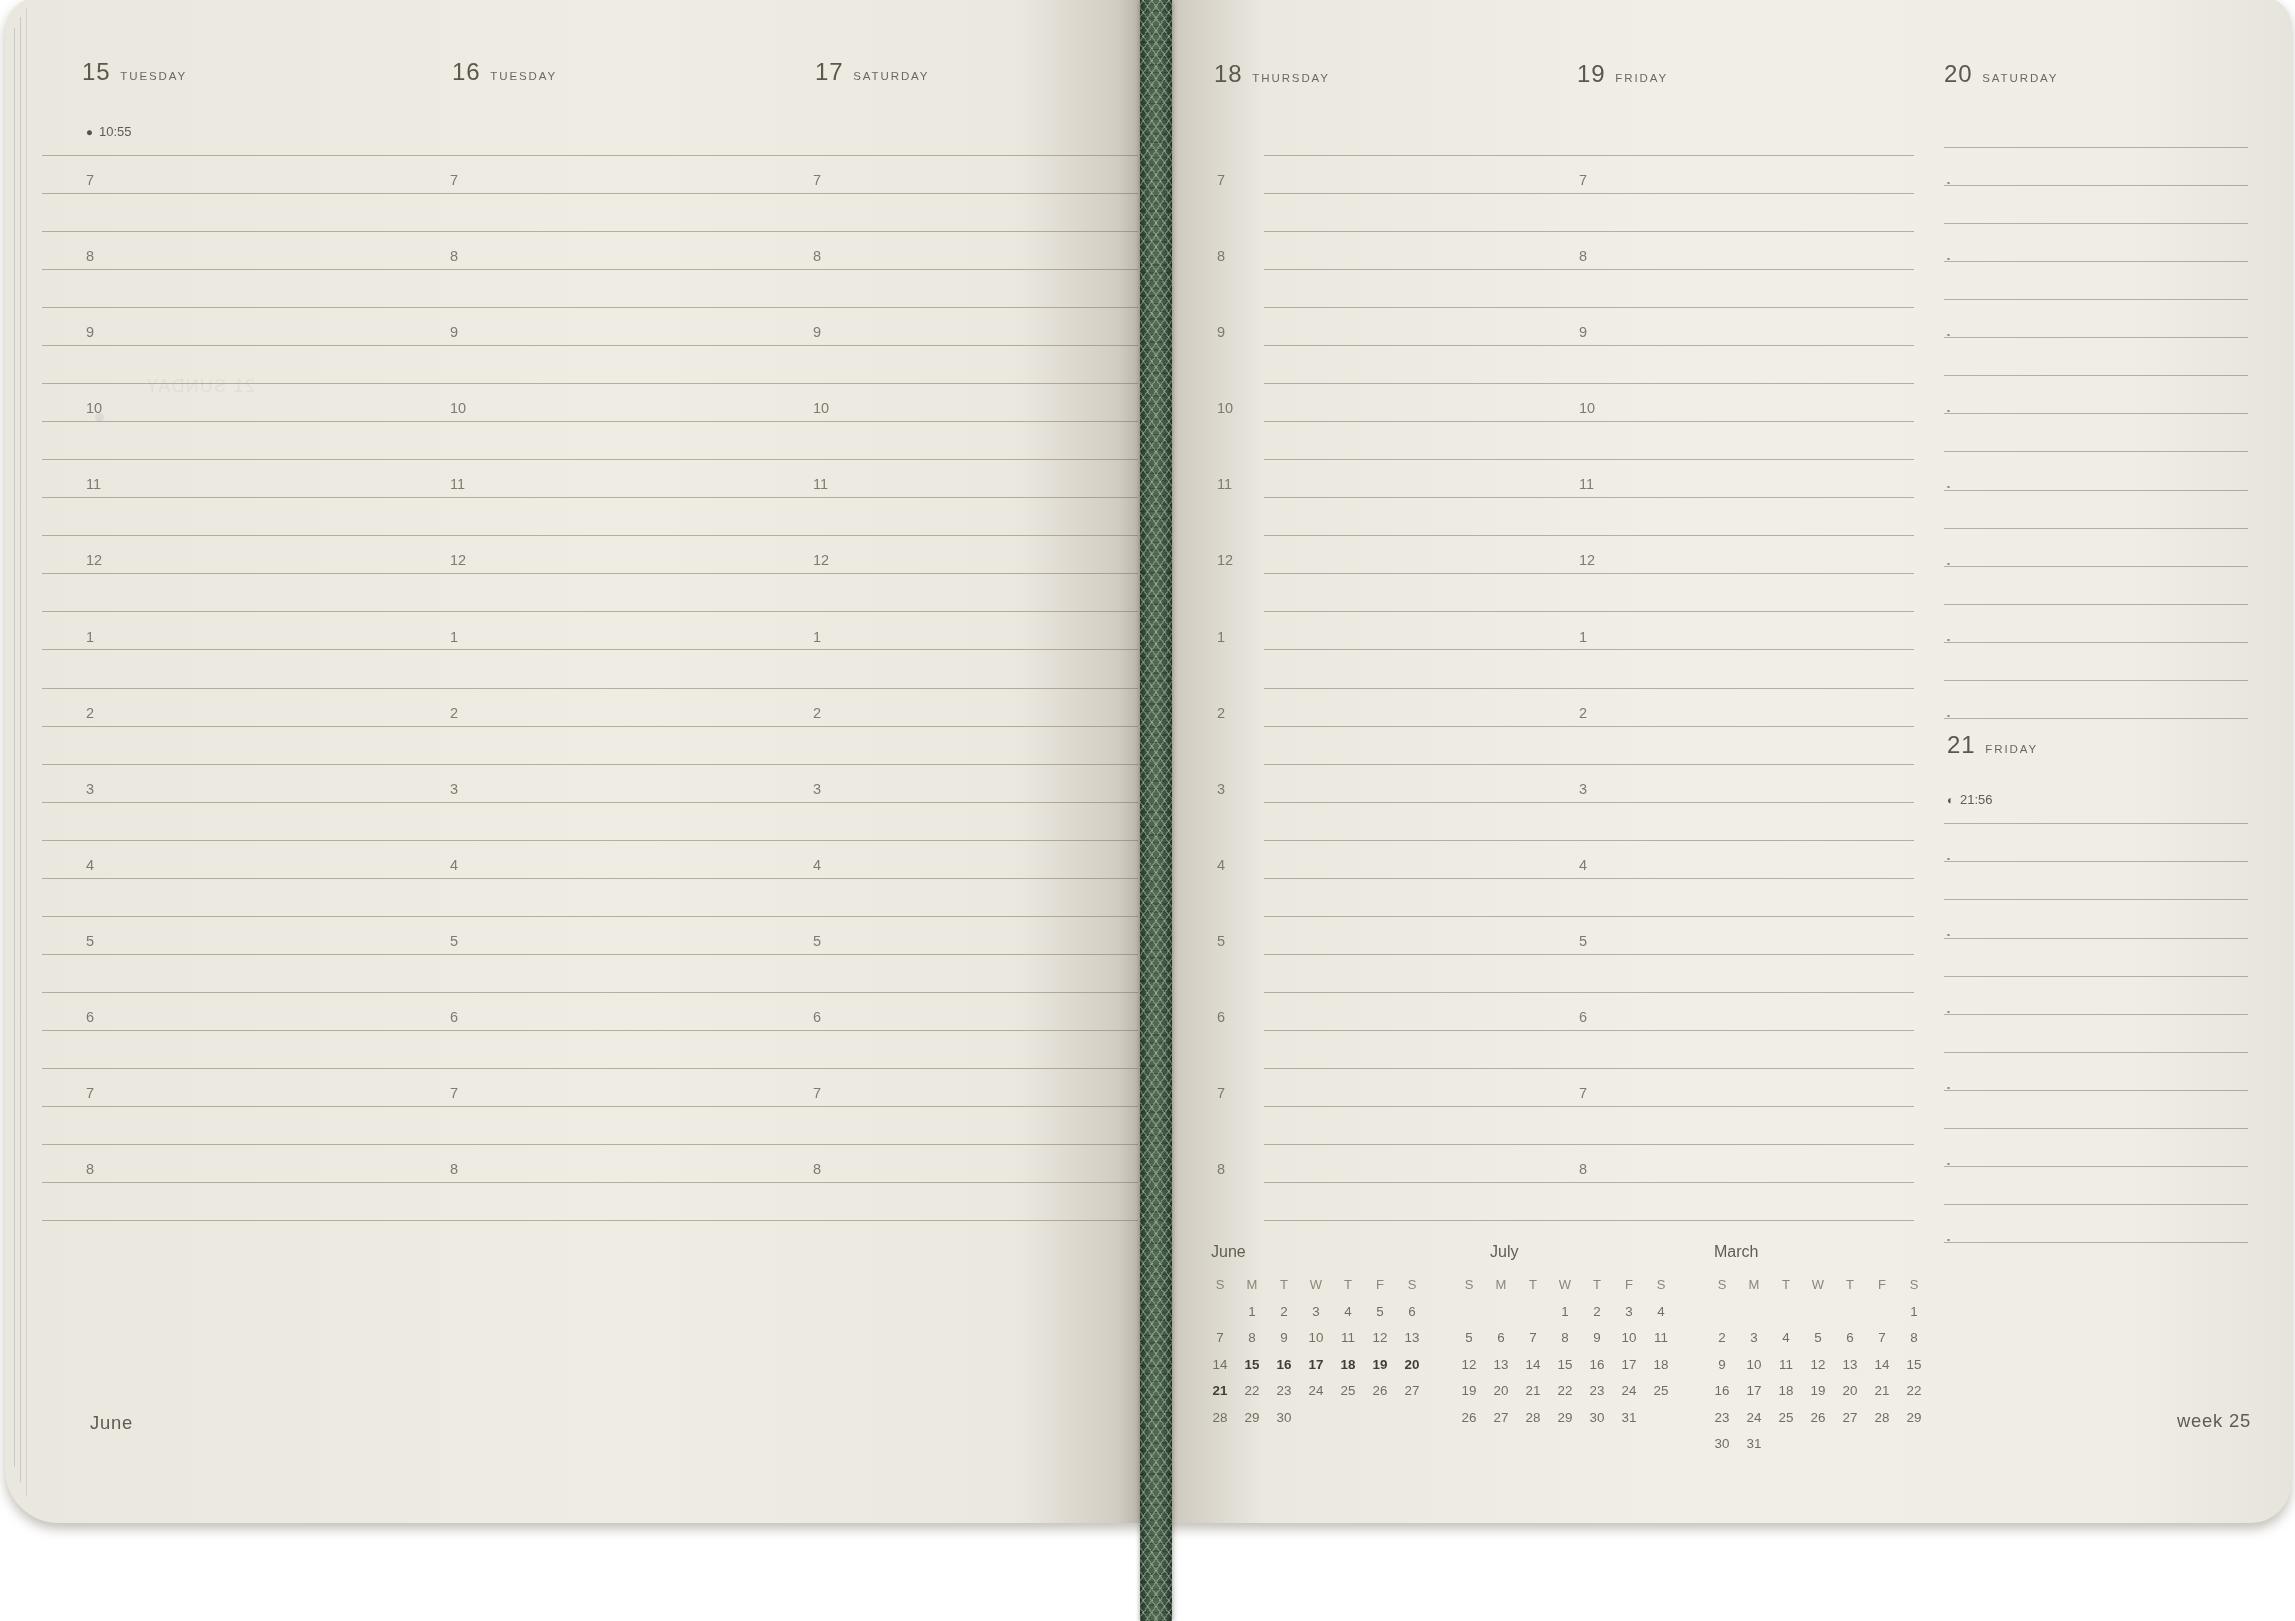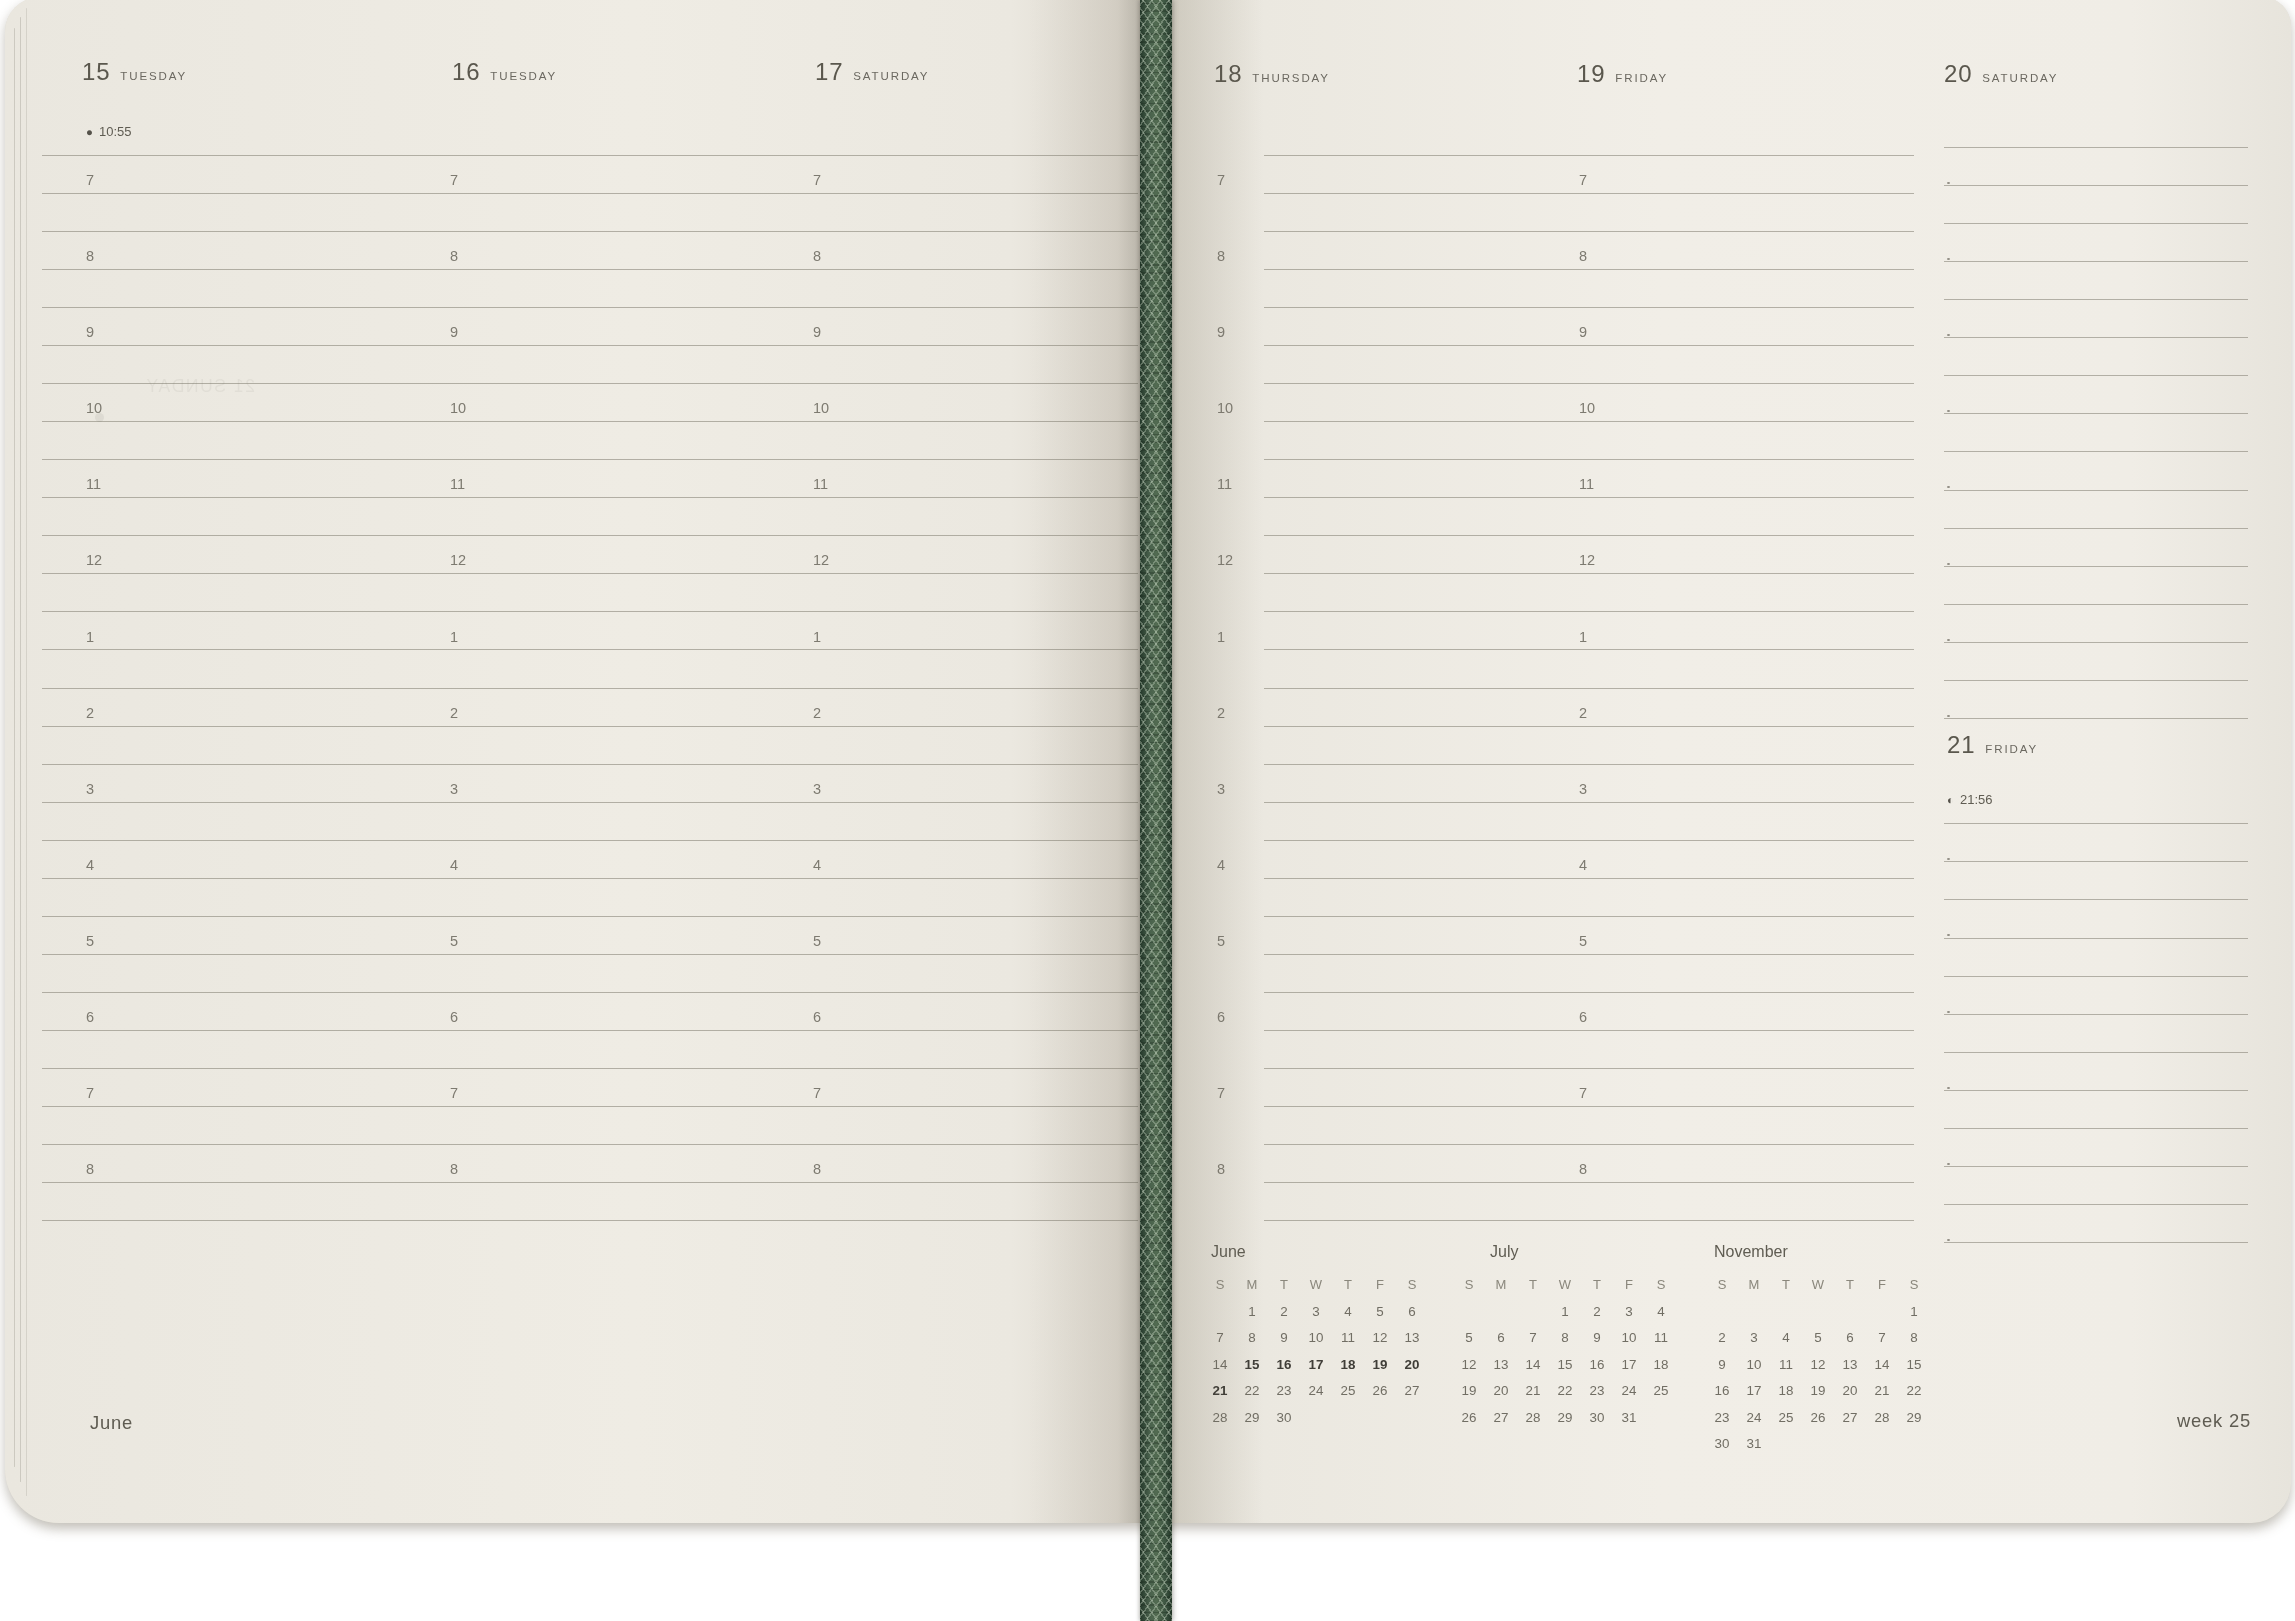--- a/index.html
+++ b/index.html
@@ -371,21 +371,21 @@
         <span class="mc-day">24</span>
         <span class="mc-day">25</span>
         <span class="mc-day">26</span>
         <span class="mc-day">27</span>
         <span class="mc-day">28</span>
         <span class="mc-day">29</span>
         <span class="mc-day">30</span>
         <span class="mc-day">31</span>
         <span class="mc-day"></span>
       </div>
-      <div class="mc-title" style="left: 1714px; top: 1243px;">November</div>
+      <div class="mc-title" style="left: 1714px; top: 1243px;">March</div>
       <div class="minical" style="left: 1706px; top: 1272px;">
         <span class="mc-dow">S</span>
         <span class="mc-dow">M</span>
         <span class="mc-dow">T</span>
         <span class="mc-dow">W</span>
         <span class="mc-dow">T</span>
         <span class="mc-dow">F</span>
         <span class="mc-dow">S</span>
         <span class="mc-day"></span>
         <span class="mc-day"></span>

